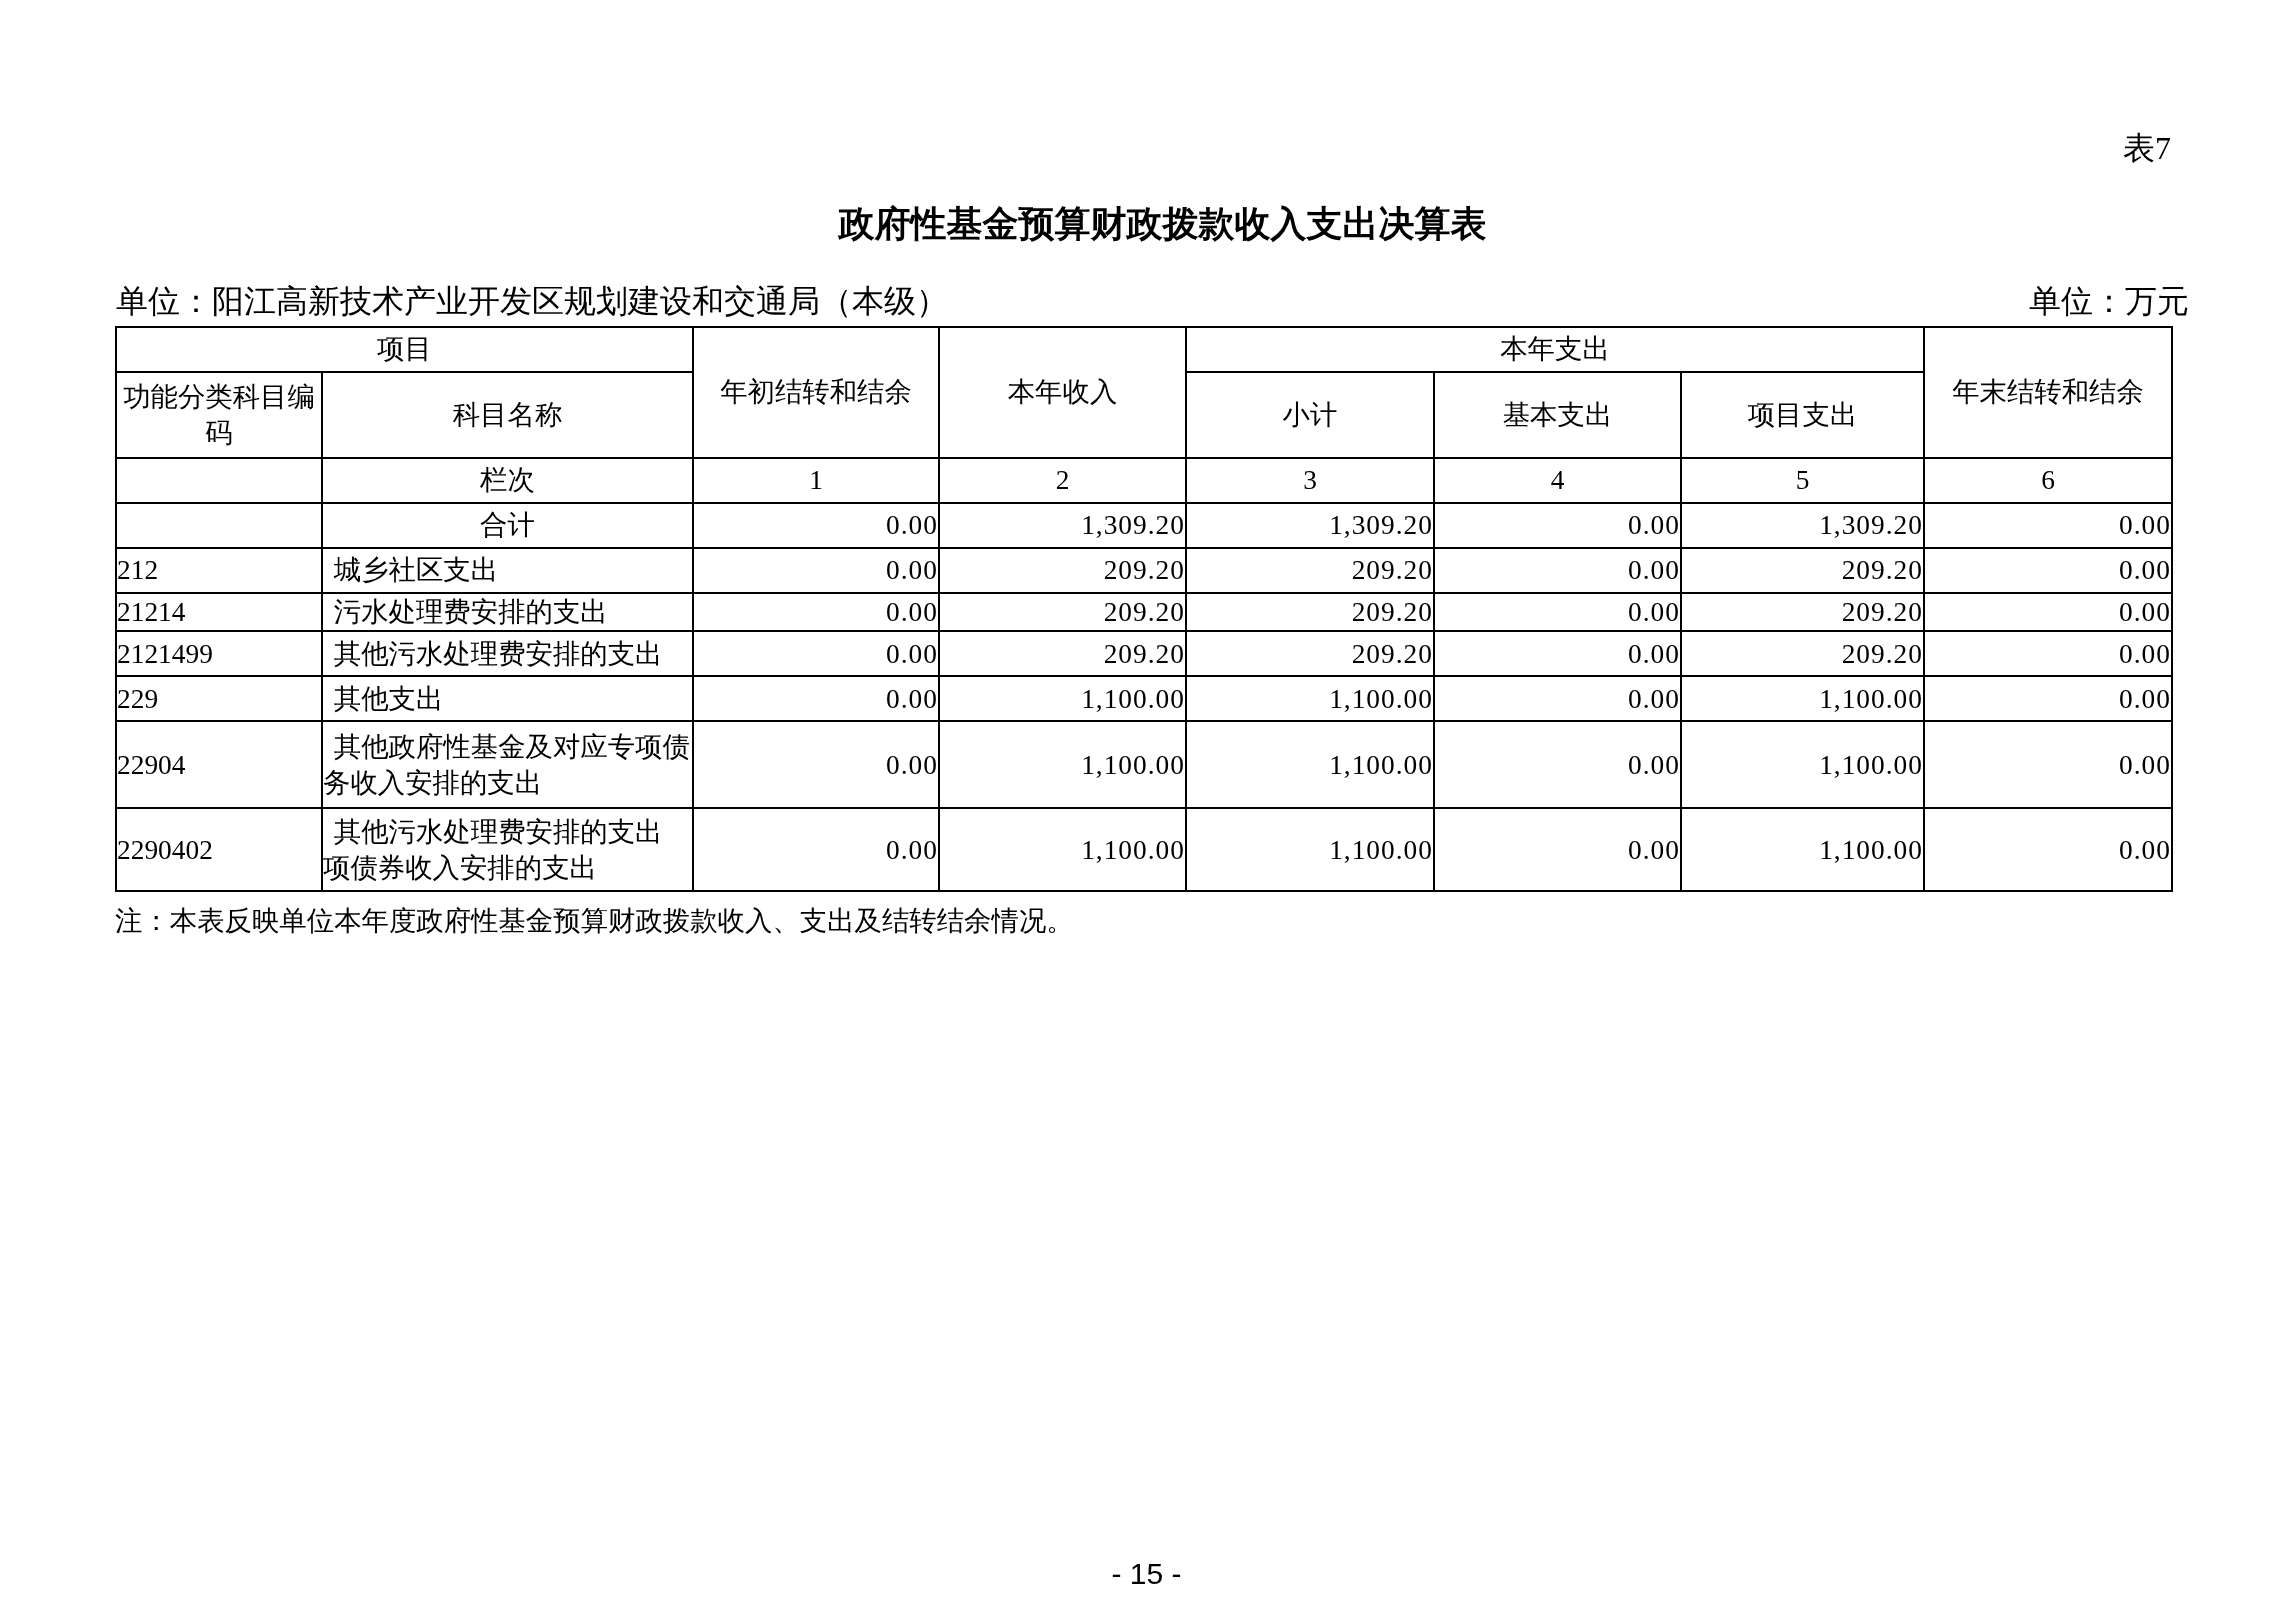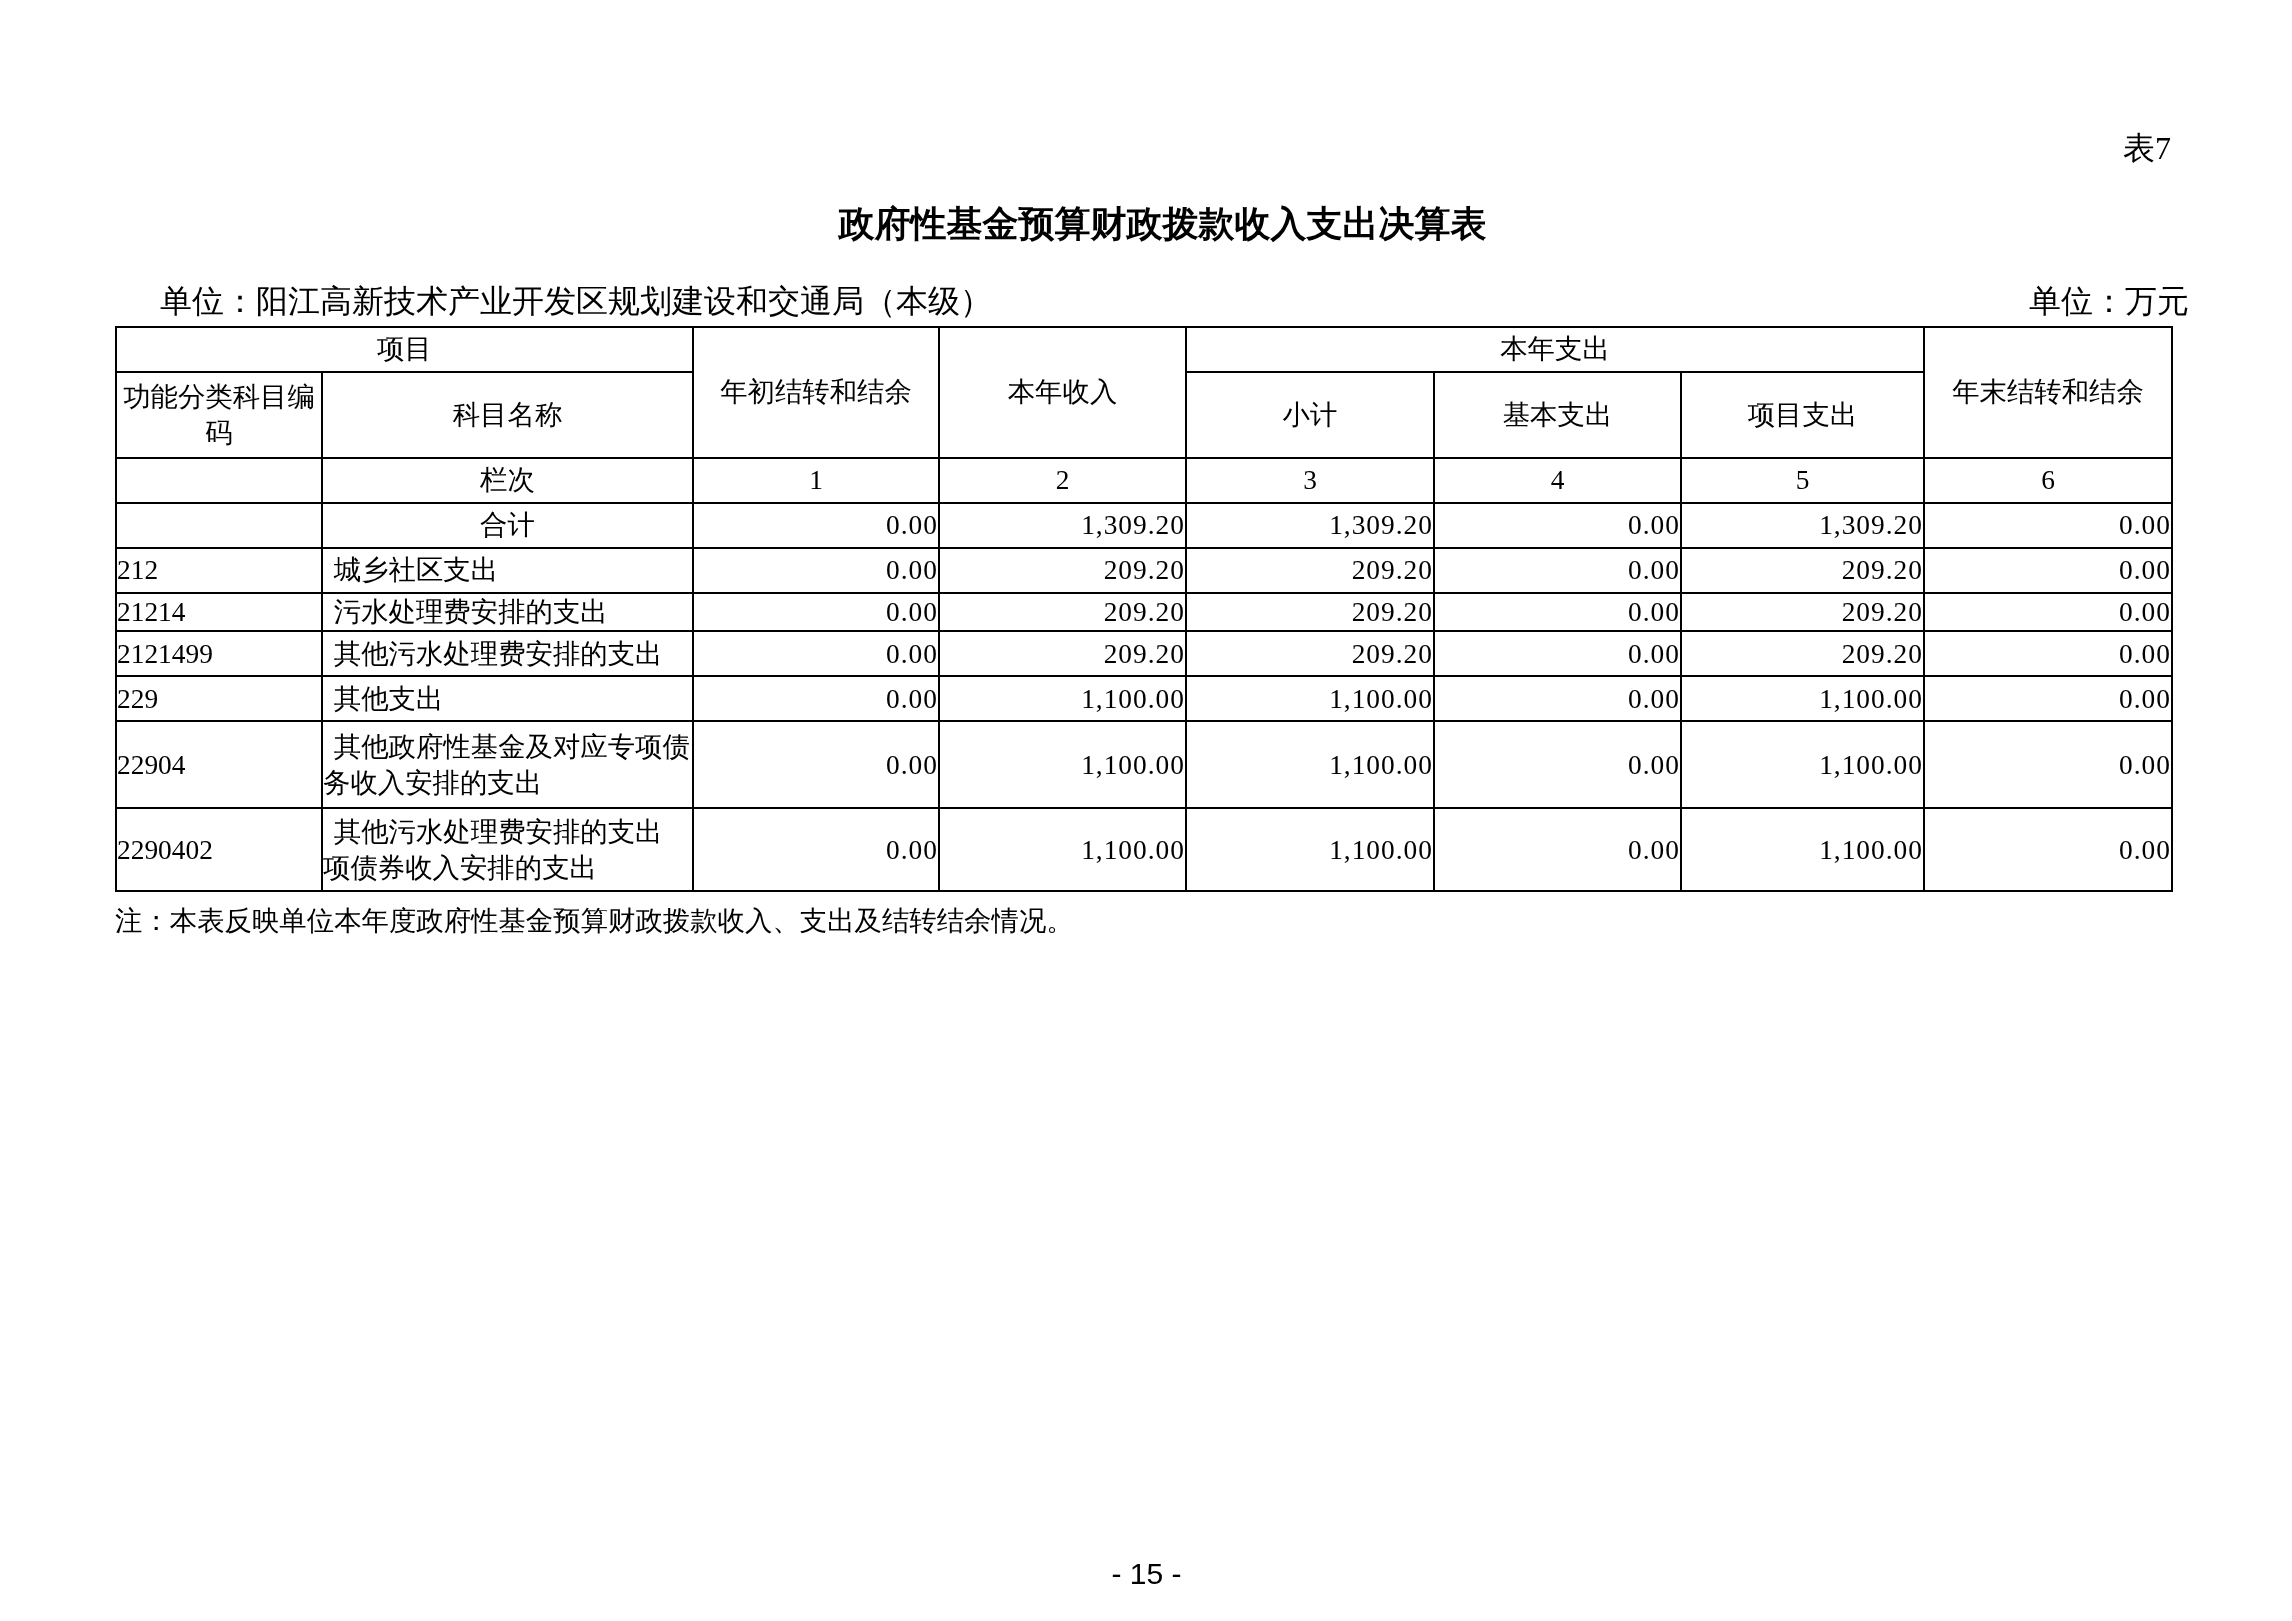--- a/index.html
+++ b/index.html
@@ -19,21 +19,21 @@
   .page-title {
     position: absolute; top: 204px; left: 0; width: 2293px;
     text-align: center; font-size: 36px; font-weight: bold;
     line-height: 1.15; white-space: nowrap; padding-left: 16px;
   }
   .meta-row {
     position: absolute; top: 284px; left: 116px; width: 2073px;
     display: flex; justify-content: space-between; align-items: baseline;
     font-size: 32px; line-height: 1.1;
   }
-  .meta-left, .meta-right { white-space: nowrap; margin-left: 44px; }
+  .meta-left, .meta-right { white-space: nowrap; }
 
   table.fiscal {
     position: absolute; top: 326px; left: 115px;
     width: 2056px;
     border-collapse: collapse;
     table-layout: fixed;
     border: 2.9px solid #000;
   }
   table.fiscal td {
     border: 2px solid #000;

